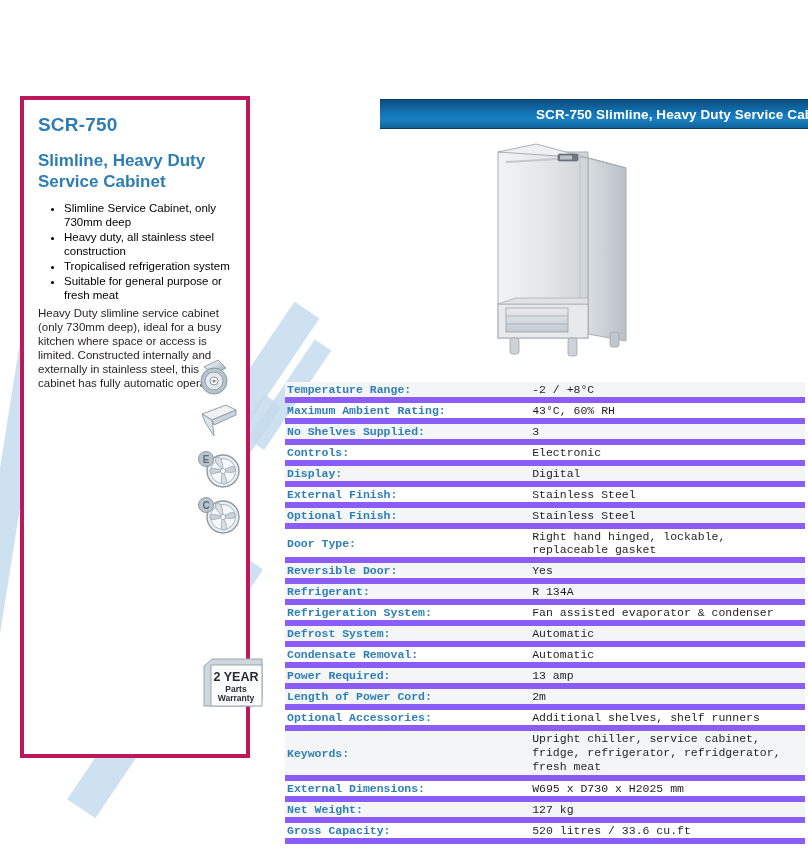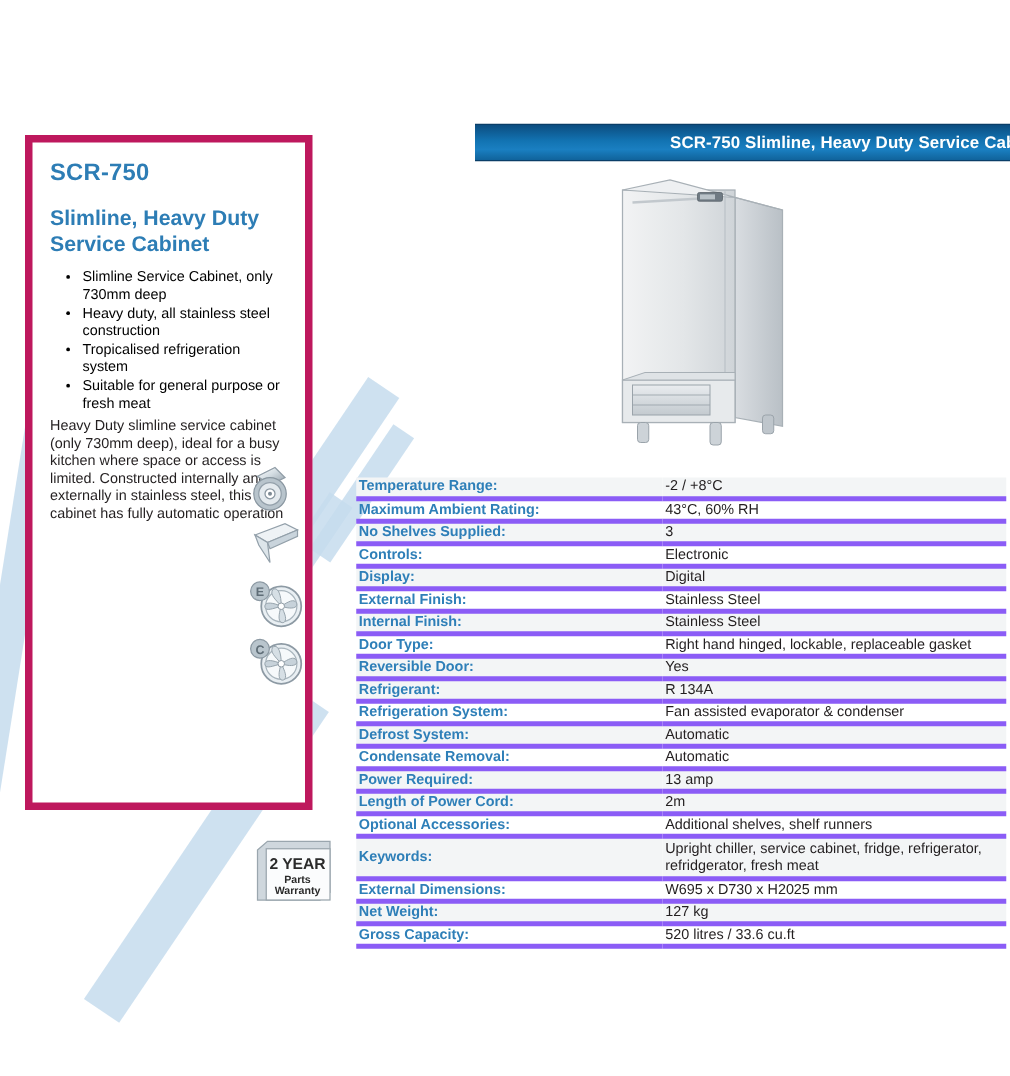--- a/index.html
+++ b/index.html
@@ -57,24 +57,24 @@
     width: 20px; height: 120px;
     left: 313px; top: 345px;
     transform: rotate(34deg);
     transform-origin: top center;
   }
 
   
   .panel {
     position: absolute;
     left: 20px;
-    top: 108px;
+    top: 96px;
     width: 230px;
-    height: 540px;
-    border: 6px solid #be185d;
+    height: 662px;
+    border: 4px solid #be185d;
     background: #ffffff;
     box-sizing: border-box;
     padding: 14px 14px 0 14px;
   }
   .panel-code {
     font-size: 19px;
     font-weight: bold;
     color: #2d7db5;
     letter-spacing: .2px;
     margin: 0 0 14px 0;
@@ -165,21 +165,22 @@
     left: 285px;
     top: 382px;
     width: 520px;
     border-collapse: collapse;
     font-size: 11.5px;
   }
   .spec-table tr { height: 16.7px; }
   .spec-table td {
     padding: 1px 0 1px 0;
     vertical-align: middle;
-    border-bottom: 4px solid #8b5cf6;
+    border-bottom: 6px solid #8b5cf6;
+    font-family: Liberation Mono, monospace;
   }
   .spec-table tr.alt td.k,
   .spec-table tr.alt td.v {
     background: #f3f5f6;
   }
   .spec-table td.k {
     width: 245px;
     color: #2e7fb8;
     font-weight: bold;
     padding-left: 2px;
@@ -336,21 +337,21 @@
       </tr>
       <tr class="alt">
         <td class="k">Display:</td>
         <td class="v">Digital</td>
       </tr>
       <tr>
         <td class="k">External Finish:</td>
         <td class="v">Stainless Steel</td>
       </tr>
       <tr class="alt">
-        <td class="k">Internal Finish:</td>
+        <td class="k">Optional Finish:</td>
         <td class="v">Stainless Steel</td>
       </tr>
       <tr>
         <td class="k">Door Type:</td>
         <td class="v">Right hand hinged, lockable, replaceable gasket</td>
       </tr>
       <tr class="alt">
         <td class="k">Reversible Door:</td>
         <td class="v">Yes</td>
       </tr>

